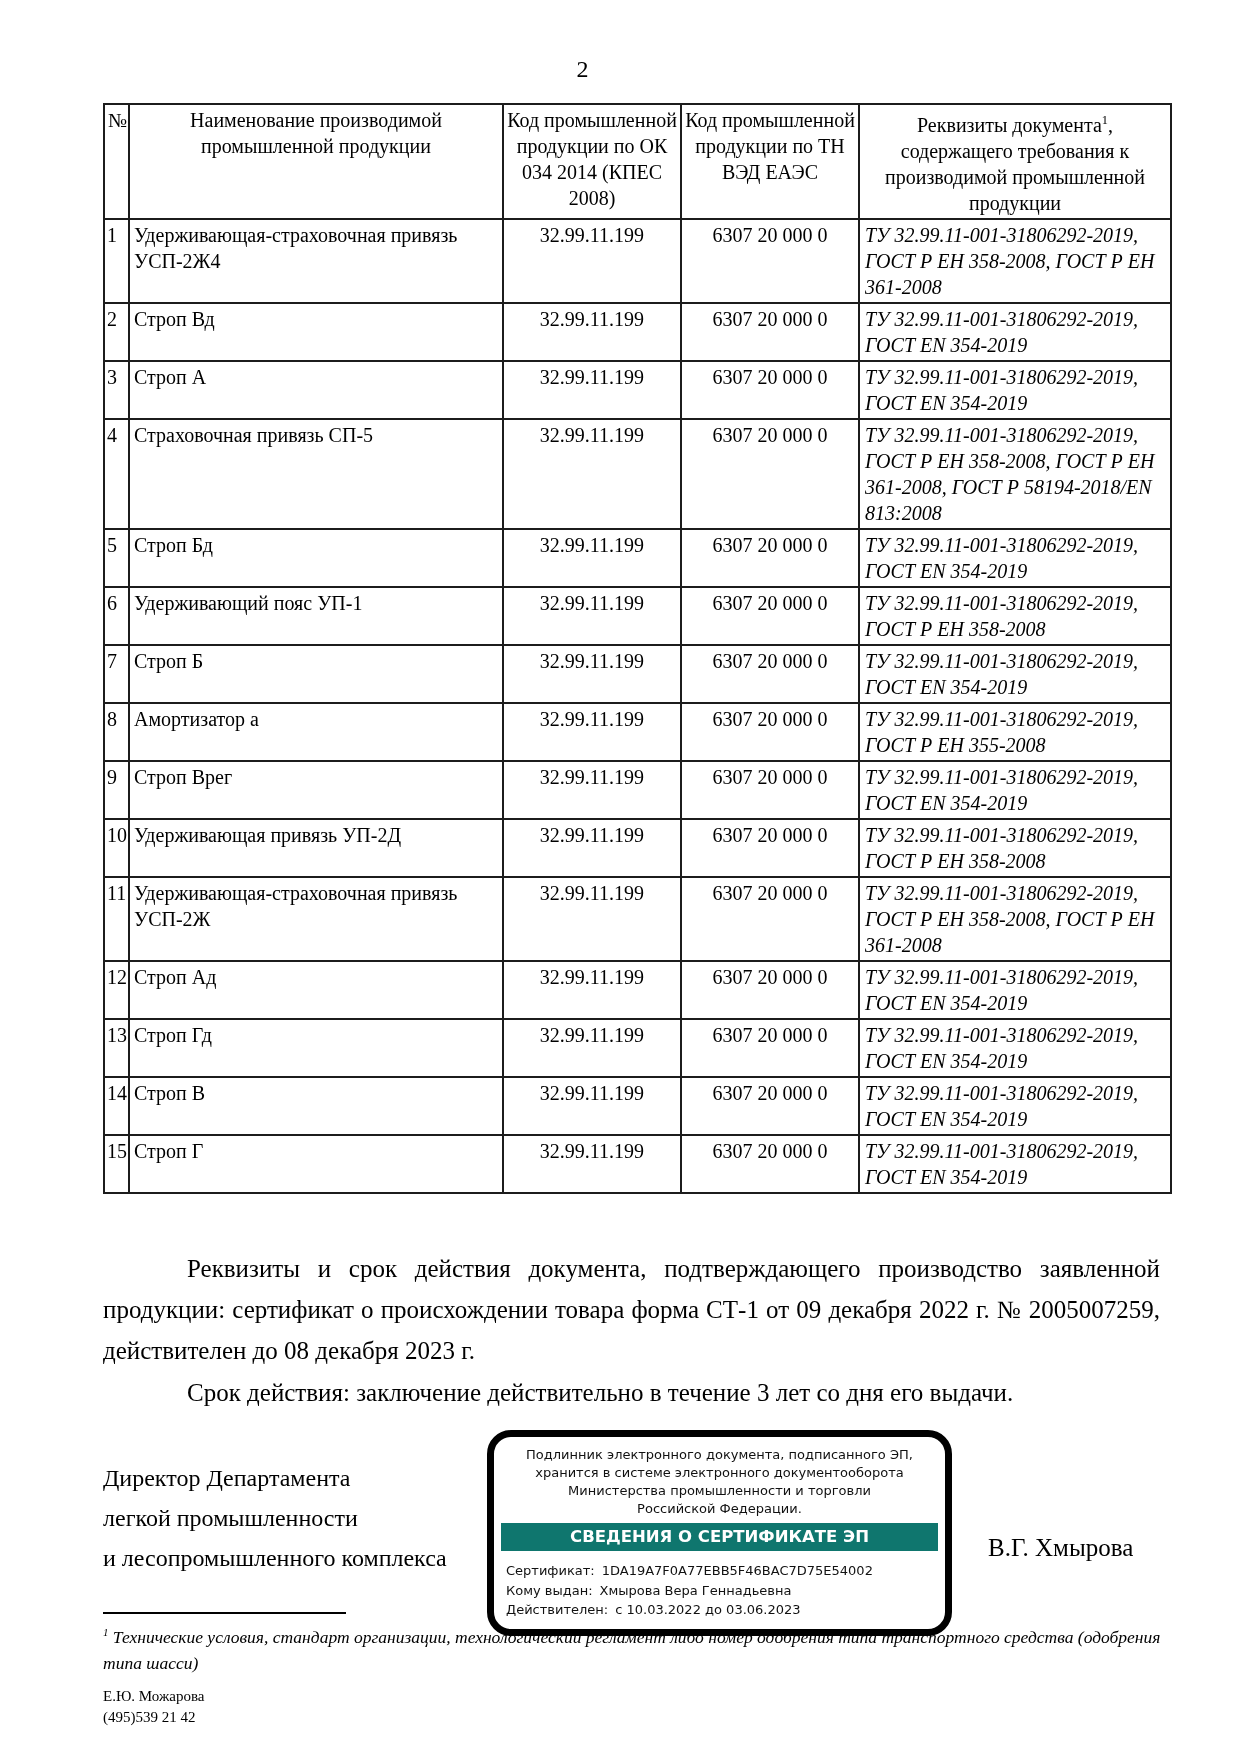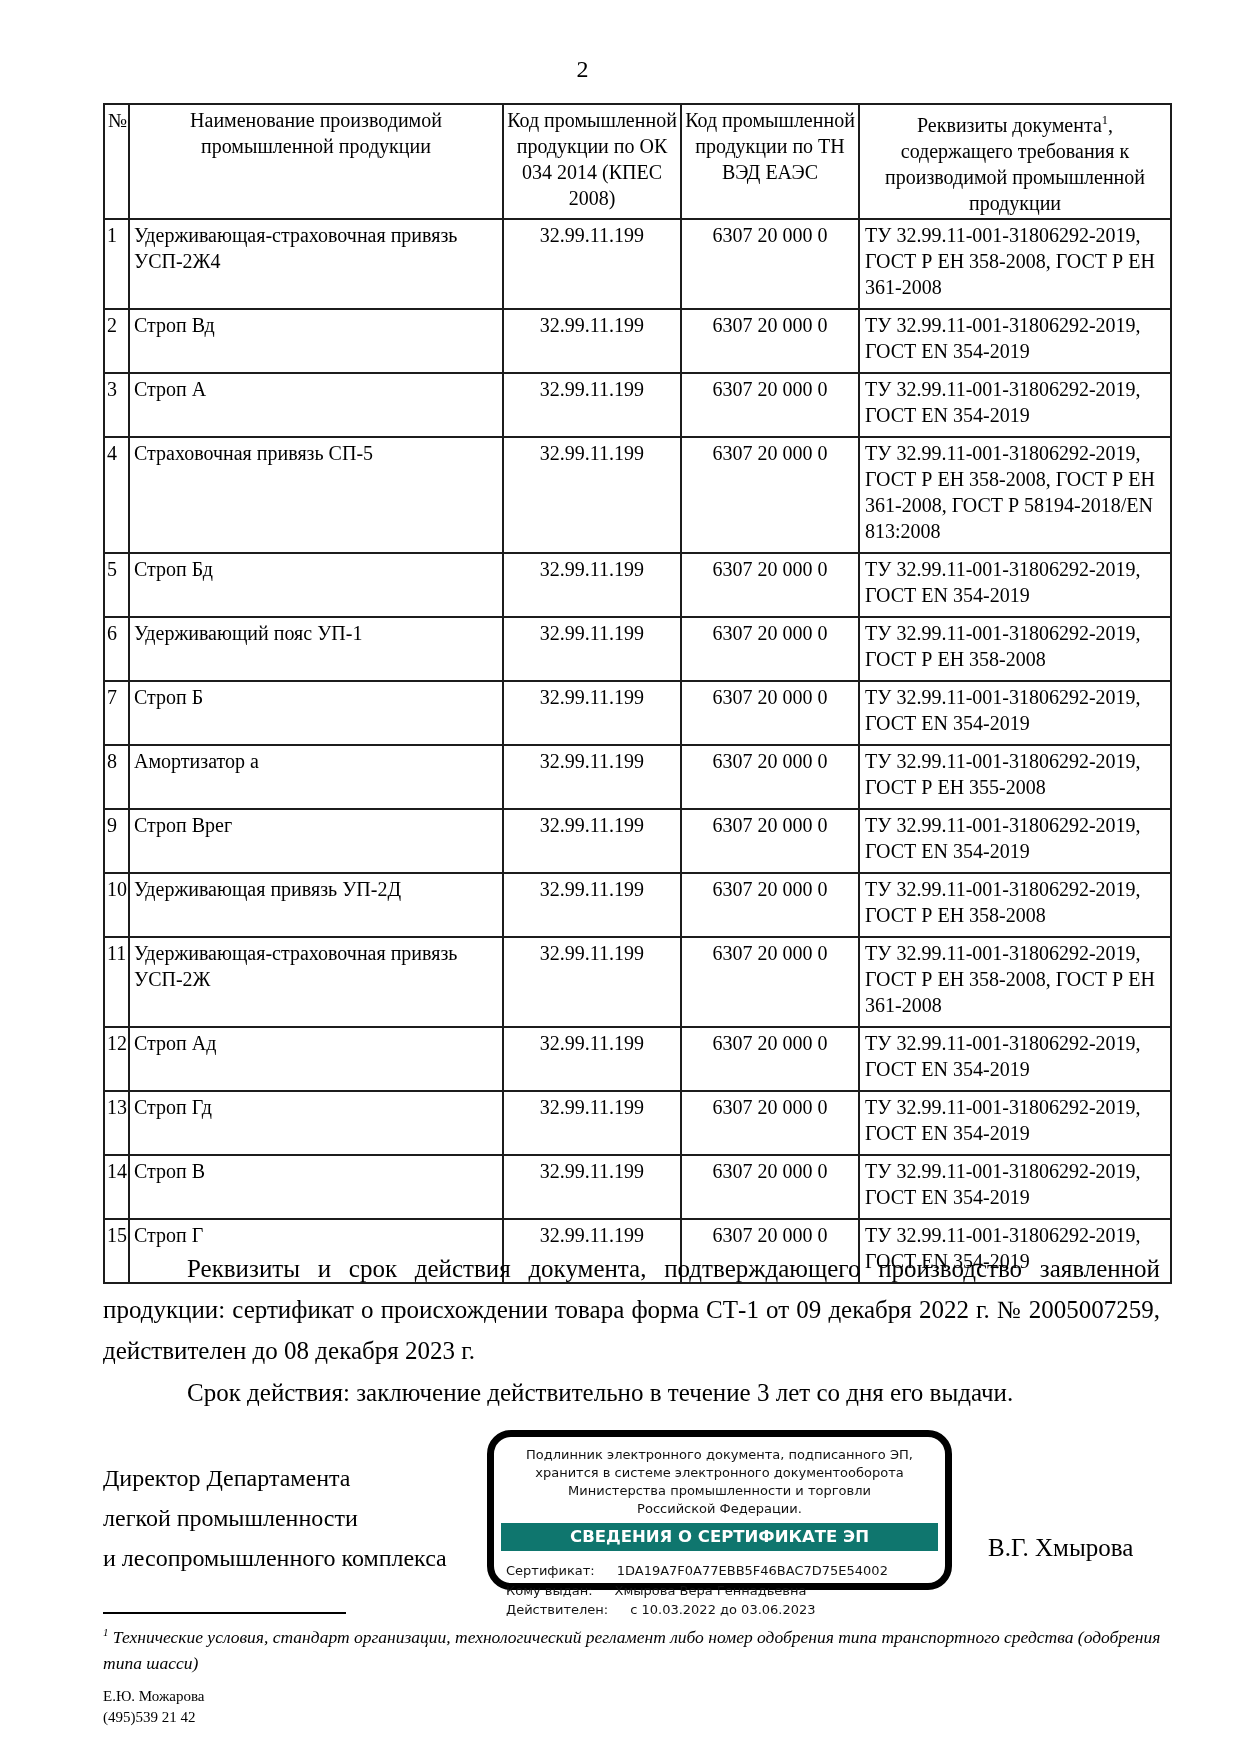--- a/index.html
+++ b/index.html
@@ -15,44 +15,44 @@
         font-size:20px;line-height:26px;}
   table.product-table,
   table.product-table th,
   table.product-table td{border:2px solid #1c1c1c;}
   table.product-table th{font-weight:normal;text-align:center;vertical-align:top;
         padding:2px 3px;}
   table.product-table td{vertical-align:top;overflow-wrap:break-word;}
   td.c-num{text-align:left;padding:2px 0 6px 2px;}
   td.c-name{padding:2px 20px 6px 4px;}
   td.c-okpd,td.c-tnved{text-align:center;padding:2px 2px 6px 2px;border-radius:19px;}
-  td.c-req{padding:2px 3px 8px 5px;}
+  td.c-req{padding:2px 3px 2px 5px;font-style:italic;}
   sup{font-size:0.62em;}
 
   
   .body-para{position:absolute;left:103px;width:1057px;margin:0;
              font-size:25px;line-height:41px;text-align:justify;text-indent:84px;}
   .para-1{top:1248px;}
   .para-2{top:1372px;}
 
   
   .director{position:absolute;left:103px;top:1458px;z-index:3;
             font-size:24px;line-height:40px;white-space:nowrap;}
   .signer{position:absolute;left:988px;top:1534px;z-index:3;font-size:25px;white-space:nowrap;}
 
   
-  .stamp{position:absolute;left:487px;top:1430px;width:465px;height:160px;z-index:2;
+  .stamp{position:absolute;left:487px;top:1430px;width:465px;height:206px;z-index:2;
          box-sizing:border-box;background:#ffffff;border:7px solid #000;border-radius:24px;
          font-family:"DejaVu Sans","Liberation Sans",sans-serif;}
   .stamp-head{margin-top:9px;text-align:center;font-size:13px;line-height:18px;color:#111;}
   .stamp-bar{margin:5px 7px 0 7px;height:28px;line-height:28px;background:#0f766e;color:#fff;
              text-align:center;font-size:16.5px;font-weight:bold;}
   .stamp-info{margin:10px 0 0 12px;font-size:13px;line-height:19.5px;color:#111;}
   .stamp-info .lbl{display:inline-block;}
-  .stamp-info .val{margin-left:22px;}
+  .stamp-info .val{margin-left:7px;}
 
   
   .foot-rule{position:absolute;left:103px;top:1612px;width:243px;height:2px;background:#000;z-index:0;}
   .footnote{position:absolute;left:103px;top:1619px;width:1062px;z-index:0;
             font-size:17.5px;line-height:26px;font-style:italic;}
   .footer-contact{position:absolute;left:103px;top:1686px;font-size:15px;line-height:21px;}
 </style>
 </head>
 <body>
 

